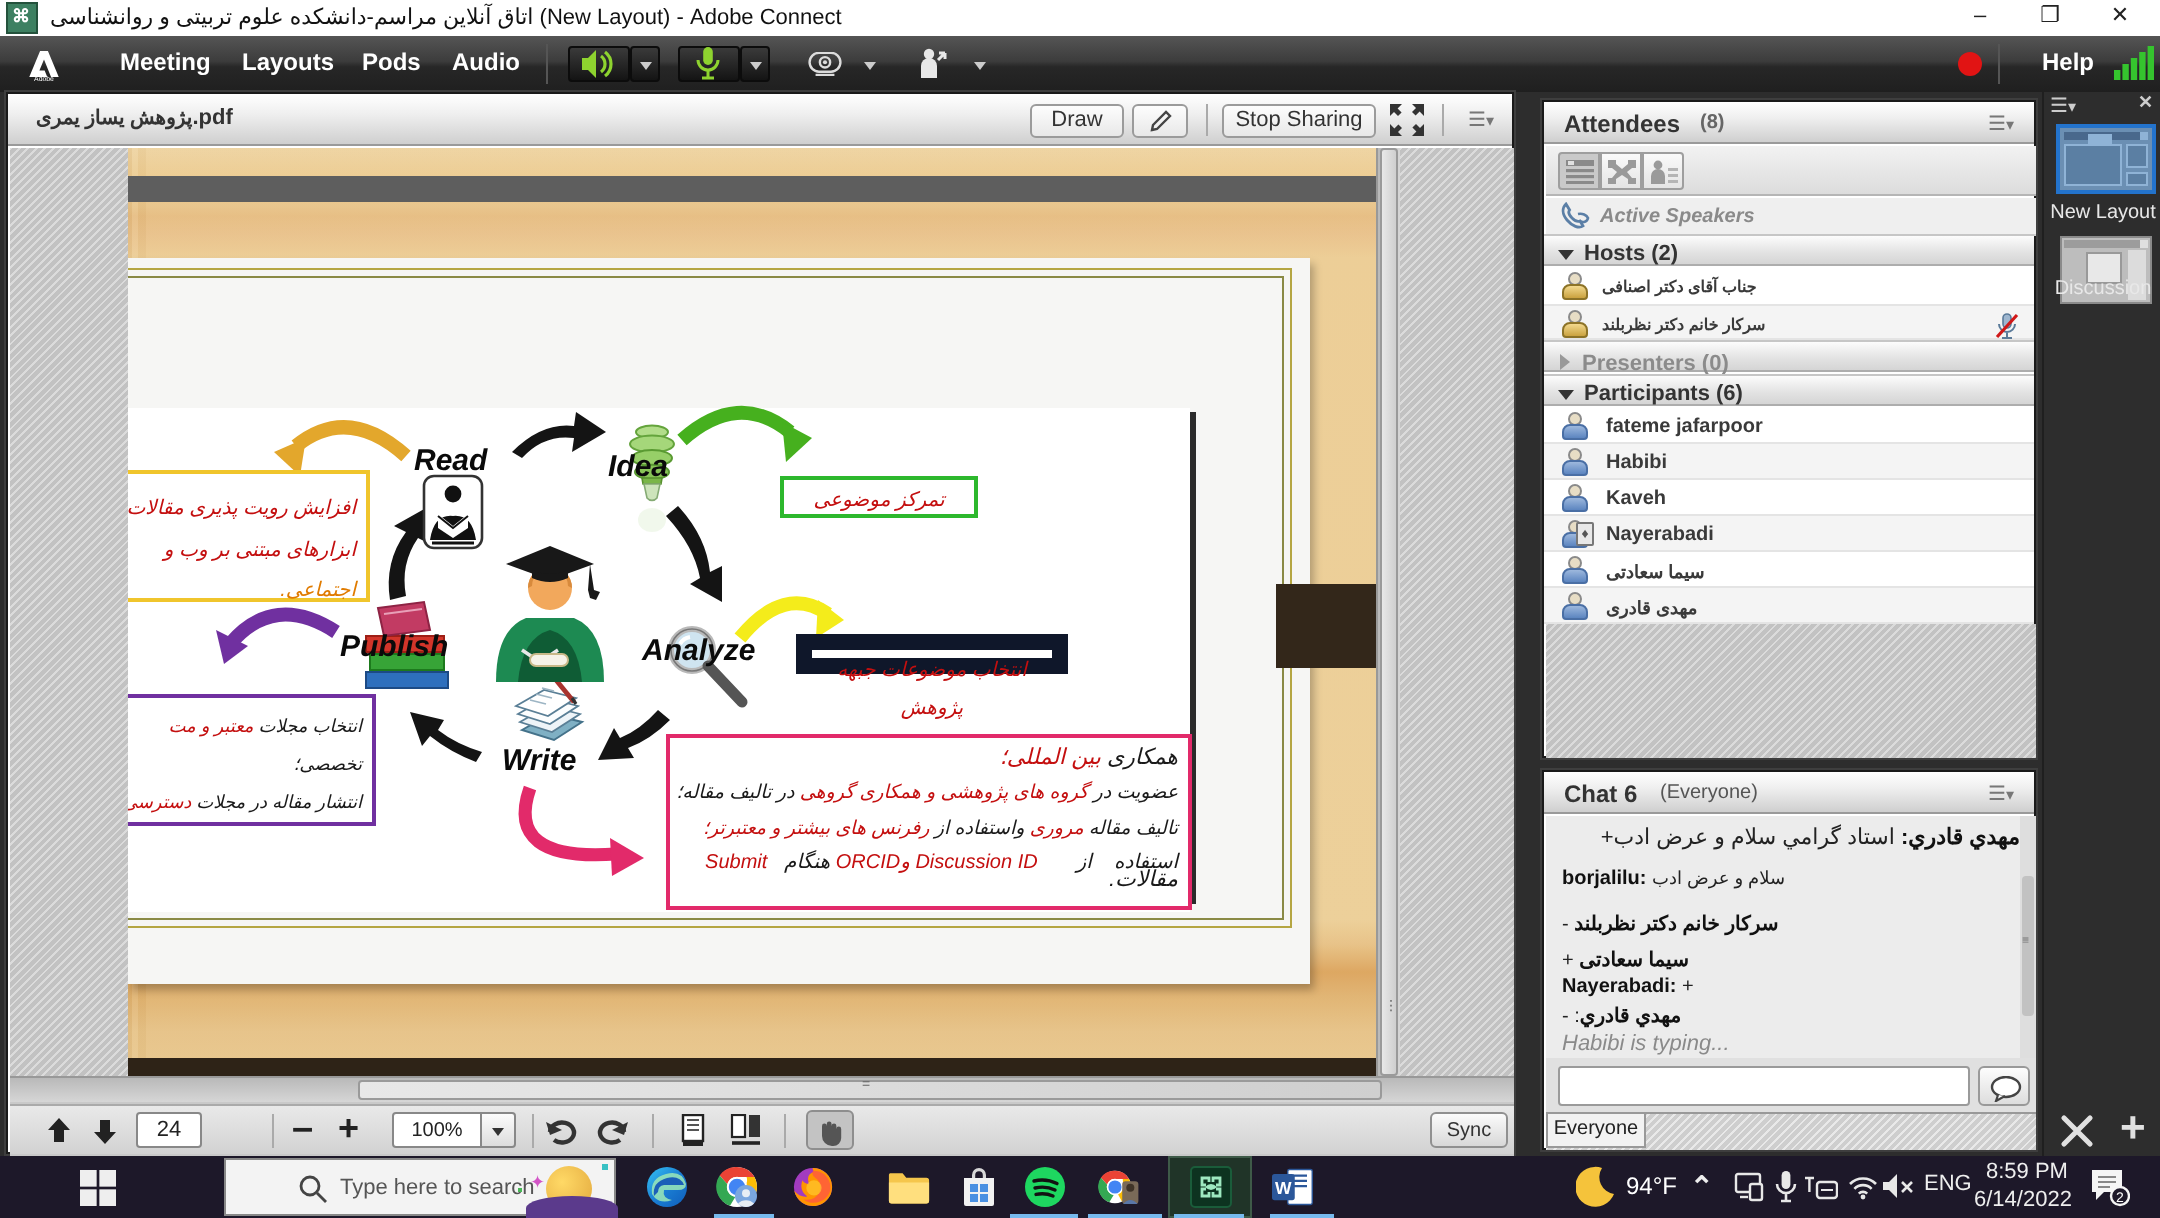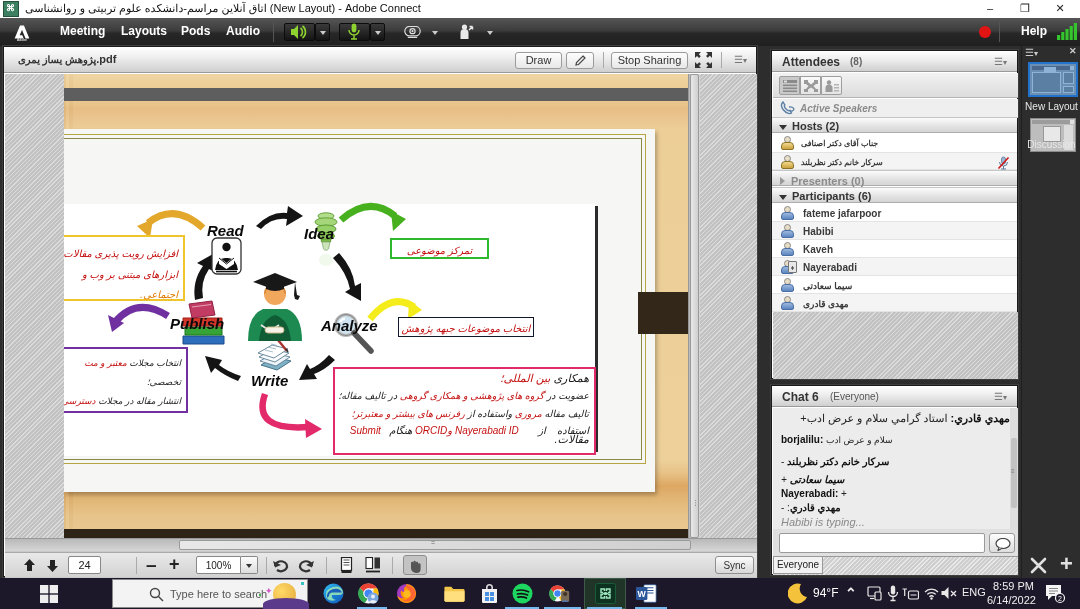--- a/index.html
+++ b/index.html
@@ -286,35 +286,35 @@
         <div class="abs dbox" style="left:-30px; top:106px; width:151px; height:66px; border:2px solid #f0c52c;">
           <div class="dline" style="top:11px; font-size:10px;"><span class="red">افزایش رویت پذیری مقالات</span></div>
           <div class="dline" style="top:32px; font-size:10px;"><span class="red">ابزارهای مبتنی بر وب و</span></div>
           <div class="dline" style="top:52px; font-size:10px;"><span style="color:#e07b00;">اجتماعی.</span></div>
         </div>
 
         <div class="abs dbox" style="left:326px; top:109px; width:99px; height:21px; border:2px solid #2db82d; text-align:center;">
           <span class="red" style="line-height:18px; font-size:10px; white-space:nowrap;">تمرکز موضوعی</span>
         </div>
 
-        <div class="abs dbox" style="left:334px; top:188px; width:136px; height:20px; border:1px solid #0f172a; text-align:center;">
+        <div class="abs dbox" style="left:334px; top:188px; width:136px; height:20px; border:8px solid #0f172a; text-align:center;">
           <span class="red" style="line-height:17px; font-size:10px;">انتخاب موضوعات جبهه پژوهش</span>
         </div>
 
         <div class="abs dbox" style="left:-30px; top:218px; width:154px; height:66px; border:2px solid #7030a0;">
           <div class="dline" style="top:9px; font-size:9px;">انتخاب مجلات <span class="red">معتبر و مت</span></div>
           <div class="dline" style="top:28px; font-size:9px;">تخصصی؛</div>
           <div class="dline" style="top:47px; font-size:9px;">انتشار مقاله در مجلات <span class="red">دسترسی</span></div>
         </div>
 
         <div class="abs dbox" style="left:269px; top:238px; width:263px; height:88px; border:2px solid #e22a6a;">
           <div class="dline" style="top:3px;">همکاری <span class="red">بین المللی؛</span></div>
           <div class="dline" style="top:21px; font-size:9.5px;">عضویت در <span class="red">گروه های پژوهشی و همکاری گروهی</span> در تالیف مقاله؛</div>
           <div class="dline" style="top:39px; font-size:9.5px;">تالیف مقاله <span class="red">مروری</span> واستفاده از <span class="red">رفرنس های بیشتر و معتبرتر؛</span></div>
-          <div class="dline" style="top:56px; font-size:10px;">استفاده&nbsp;&nbsp;&nbsp; از&nbsp;&nbsp;&nbsp;&nbsp;&nbsp;&nbsp; <span class="red" dir="ltr">Nayerabadi ID</span> <span class="red">و</span><span class="red" dir="ltr">ORCID</span> هنگام&nbsp;&nbsp; <span class="red" dir="ltr">Submit</span></div>
+          <div class="dline" style="top:56px; font-size:10px;">استفاده&nbsp;&nbsp;&nbsp; از&nbsp;&nbsp;&nbsp;&nbsp;&nbsp;&nbsp; <span class="red" dir="ltr">Discussion ID</span> <span class="red">و</span><span class="red" dir="ltr">ORCID</span> هنگام&nbsp;&nbsp; <span class="red" dir="ltr">Submit</span></div>
           <div class="dline" style="top:64px;">مقالات.</div>
         </div>
       </div>
       <div id="docbottombar"></div>
       <div id="browntab"></div>
     </div>
 
     <div class="abs sbtrack" style="left:683px; top:0; width:12px; height:464px;">
       <div class="sbthumb" style="left:1px; top:0px; width:9px; height:464px;"></div>
       <div class="abs" style="left:3px; top:425px; font-size:7px; color:#666;">⋮</div>
@@ -481,21 +481,21 @@
 <div class="abs pod" id="chatpod">
   <div class="podhead" style="height:21px;">
     <span class="abs" style="left:10px; top:4px; font-size:12px; font-weight:bold; color:#333;">Chat 6</span>
     <span class="abs" style="left:58px; top:5px; font-size:10px; color:#555;">(Everyone)</span>
     <div class="pmenu" style="left:222px; top:5px;">☰<span style="font-size:8px;">▾</span></div>
   </div>
   <div class="abs" id="chatmsgs">
     <div class="cmsg" style="top:4px; left:auto; right:8px; font-size:11px;"><b>مهدي قادري:</b> استاد گرامي سلام و عرض ادب+</div>
     <div class="cmsg" style="top:26px; direction:ltr;"><b>borjalilu:</b> <span style="font-size:9px;">سلام و عرض ادب</span></div>
     <div class="cmsg" style="top:48px; direction:ltr;">- <b>سرکار خانم دکتر نظربلند</b></div>
-    <div class="cmsg" style="top:66px; direction:ltr;font-style:italic;">+ <b>سیما سعادتی</b></div>
+    <div class="cmsg" style="top:66px; direction:ltr;">+ <b>سیما سعادتی</b></div>
     <div class="cmsg" style="top:80px; direction:ltr;"><b>Nayerabadi:</b> +</div>
     <div class="cmsg" style="top:94px; direction:ltr;">- :<b>مهدي قادري</b></div>
     <div class="cmsg" style="top:108px; direction:ltr; color:#8a8a8a; font-style:italic; font-size:11px;">Habibi is typing...</div>
     <div class="abs" style="left:237px; top:0px; width:8px; height:121px; background:#dedede;">
         <div class="abs" style="left:1px; top:30px; width:6px; height:70px; background:#c2c2c2; border-radius:2px;"></div>
         <div class="abs" style="left:1px; top:60px; font-size:6px; color:#777;">≡</div>
       </div>
   </div>
   <div class="abs" id="chatinputrow">
     <div id="chatinput"></div>

